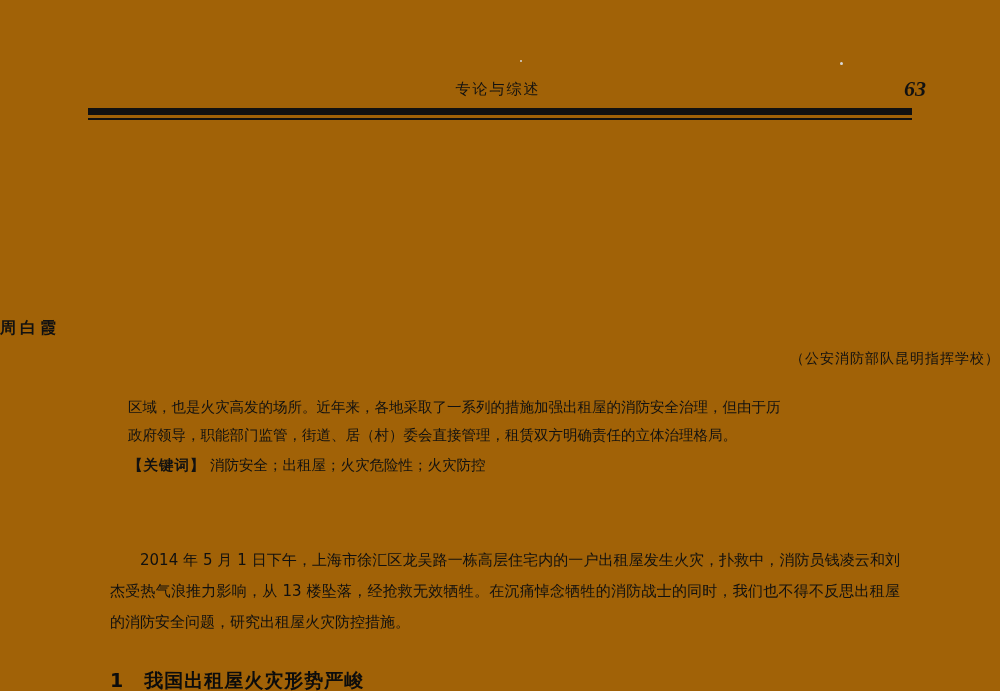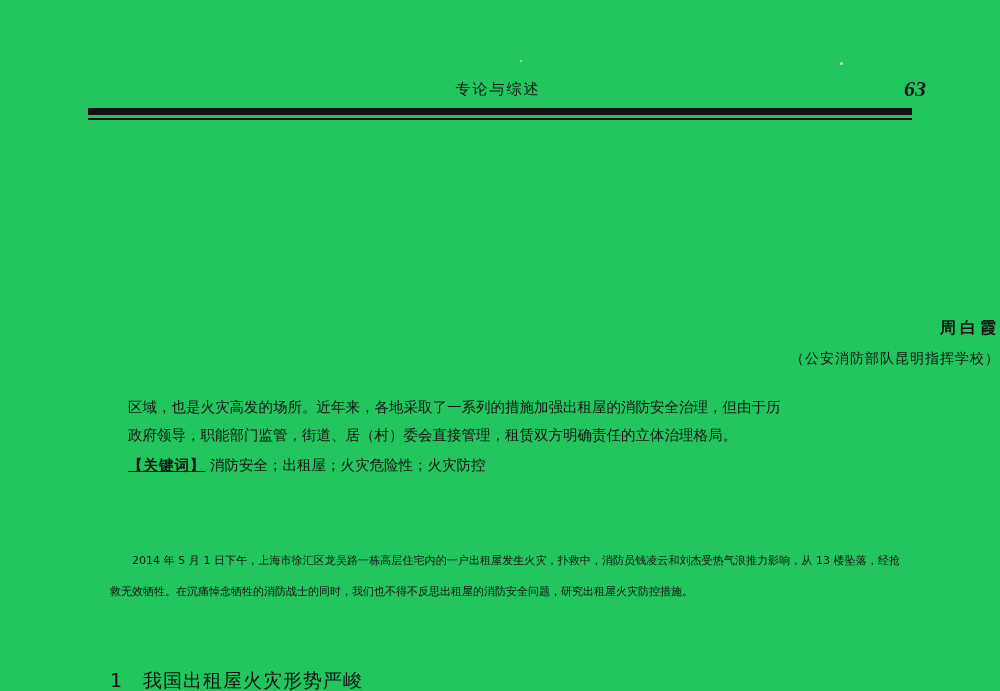--- a/index.html
+++ b/index.html
@@ -13,21 +13,21 @@
     font-family: "Liberation Serif", serif;
     color: #0a0a0a;
     position: relative;
     overflow: hidden;
   }
   .page {
     position: absolute;
     left: 0; top: 0;
     width: 1000px;
     height: 691px;
-    background: #22c55e;
+    background: #a16207;
   }
 
   
   .header-row {
     position: absolute;
     left: 88px;
     top: 80px;
     width: 820px;
     height: 26px;
   }
@@ -84,21 +84,21 @@
     letter-spacing: 2px;
     color: #080808;
   }
 
   
   .author {
     position: absolute;
     left: 0;
     top: 318px;
     width: 1000px;
-    text-align: right;
+    text-align: left;
     font-family: "DejaVu Sans", sans-serif;
     font-size: 16px;
     letter-spacing: 4px;
     font-weight: bold;
     color: #111;
   }
   .affiliation {
     position: absolute;
     left: 0;
     top: 350px;
@@ -122,52 +122,51 @@
     color: #111;
     text-align: justify;
   }
   .abstract .lbl {
     font-weight: bold;
     letter-spacing: 1px;
   }
   .abstract .lbl-spaced {
     font-weight: bold;
     letter-spacing: 1px;
-    text-decoration: underline;
   }
   .abstract-line {
     display: block;
     white-space: nowrap;
   }
   .kw {
     margin-top: 2px;
   }
 
   
   .body-par {
     position: absolute;
     left: 110px;
     top: 545px;
     width: 790px;
     font-family: "DejaVu Sans", sans-serif;
-    font-size: 11px;
+    font-size: 15px;
     line-height: 31px;
     color: #101010;
     text-align: justify;
     text-indent: 2em;
   }
 
   
   .section-heading {
     position: absolute;
     left: 110px;
     top: 668px;
     width: 790px;
     font-family: "DejaVu Sans", sans-serif;
-    font-weight: normal;
+    font-weight: bold;
     font-size: 19px;
     letter-spacing: 1px;
     color: #0c0c0c;
     overflow: hidden;
     height: 23px;
   }
 
   
   .speckle {
     position: absolute;

